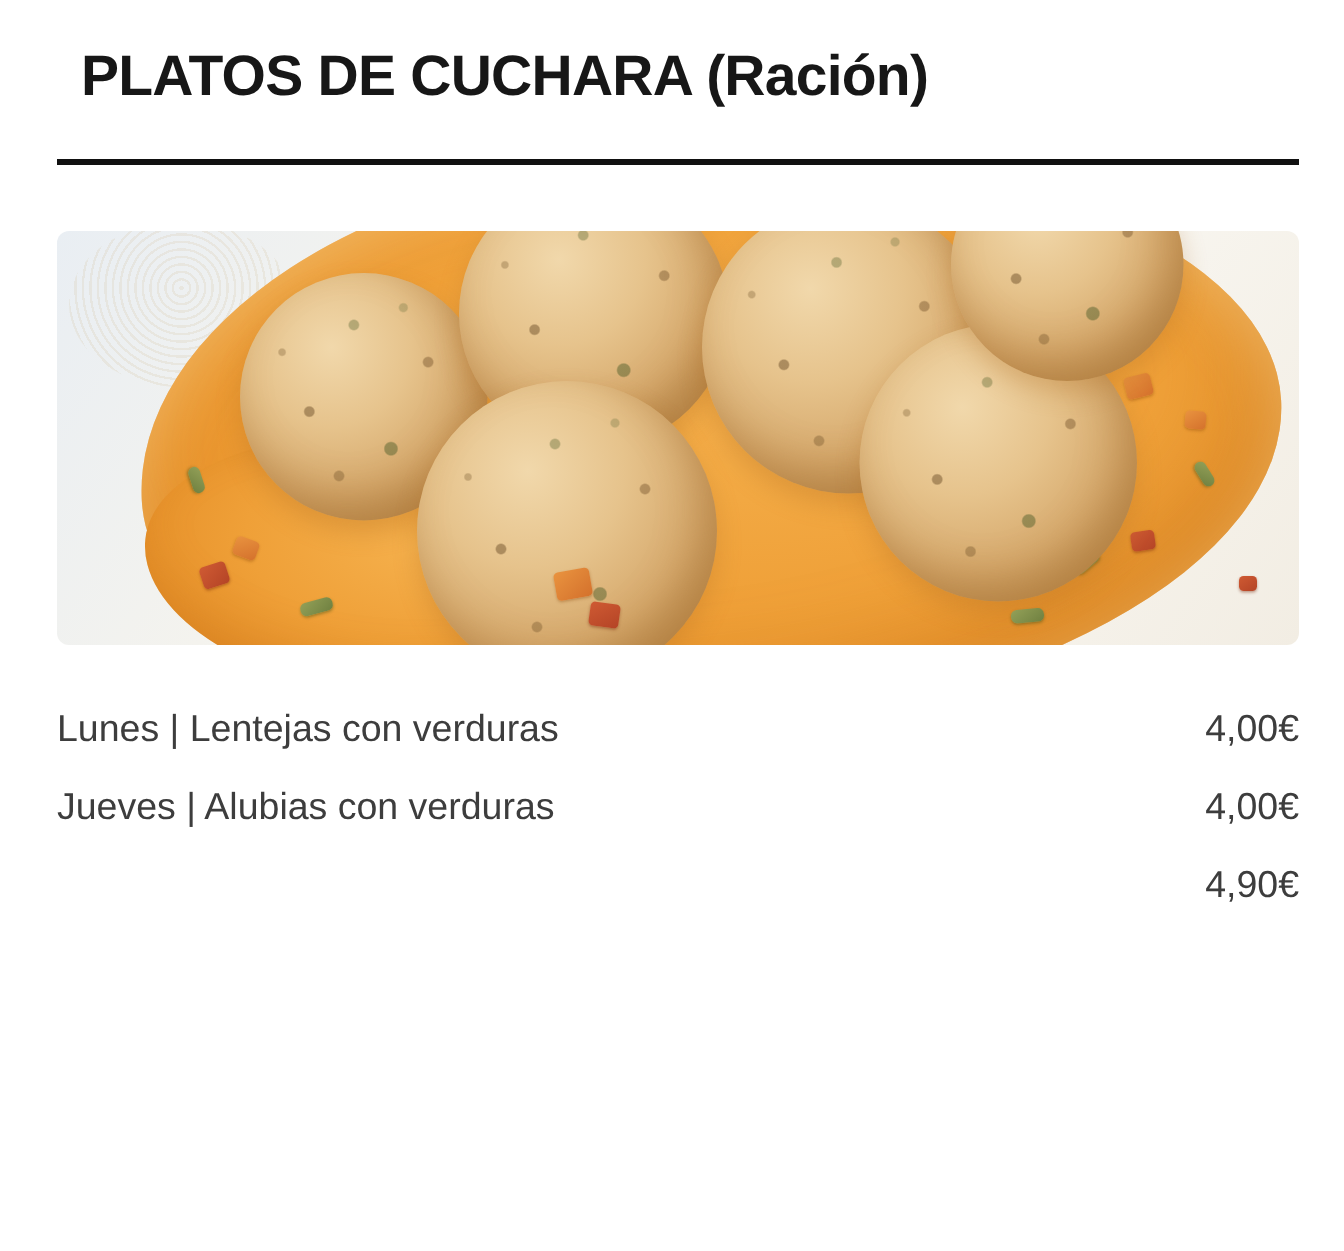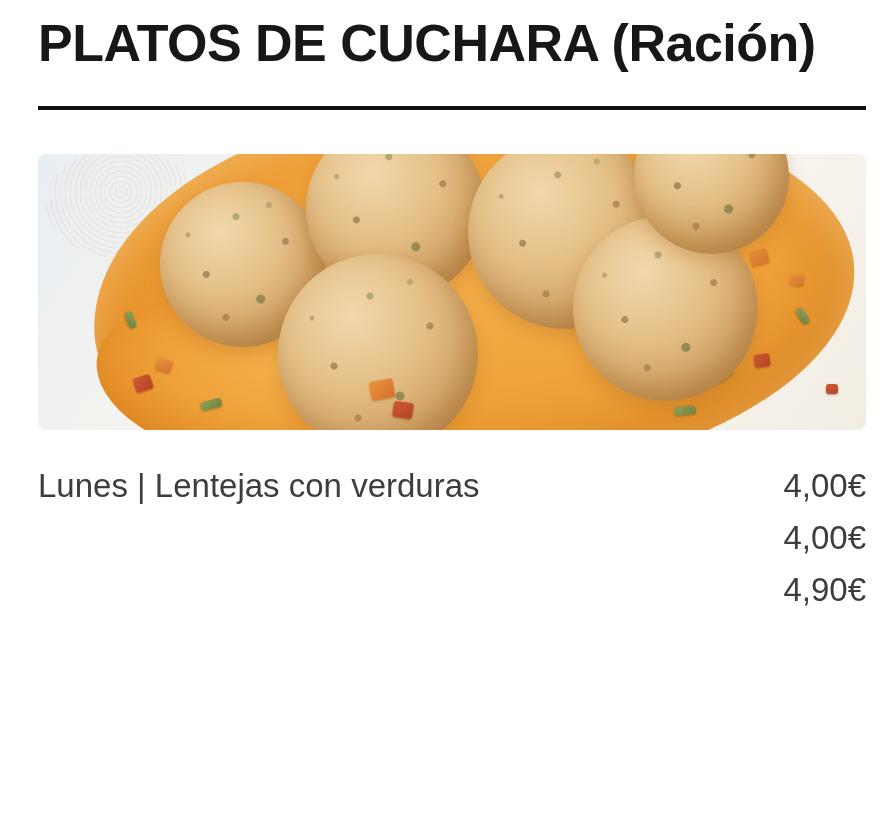--- a/index.html
+++ b/index.html
@@ -5,22 +5,22 @@
   html,body{margin:0;padding:0;background:#ffffff;}
   body{
     width:896px;height:834px;overflow:hidden;
     font-family:"Liberation Sans","DejaVu Sans",sans-serif;
     color:#3d3d3d;
   }
   .page{padding:0 30px 0 38px;}
 
   
   h1{
-    margin:0;padding-top:13px;
-    font-size:52px;line-height:1.18;font-weight:700;
+    margin:16px;padding-top:13px;
+    font-size:38px;line-height:1.18;font-weight:700;
     letter-spacing:-0.5px;color:#171717;
   }
   .rule{
     margin-top:32px;height:4px;width:828px;background:#111;
   }
 
   
   .photo{
     position:relative;margin-top:44px;
     width:828px;height:276px;border-radius:8px;overflow:hidden;
@@ -67,21 +67,21 @@
   .dice{position:absolute;z-index:2;border-radius:3px;}
   .dc{background:linear-gradient(145deg,#e9933f,#d4712c);box-shadow:0 1px 2px rgba(140,70,10,.4);}
   .dr{background:linear-gradient(145deg,#cf5a33,#b44426);box-shadow:0 1px 2px rgba(120,40,10,.45);}
   .dg{background:linear-gradient(145deg,#93a058,#6f8040);box-shadow:0 1px 2px rgba(60,80,20,.45);border-radius:4px;}
   .front{z-index:4;}
 
   
   .menu{margin-top:30px;width:828px;}
   .row{
     display:flex;align-items:flex-start;justify-content:space-between;
-    font-size:33px;line-height:52px;font-weight:300;color:#3d3d3d;
+    font-size:25px;line-height:52px;font-weight:300;color:#3d3d3d;
   }
   .dish{max-width:500px;}
   .price{margin-left:auto;white-space:nowrap;text-align:center;color:#3d3d3d;}
   .medal{display:inline-block;margin-left:10px;vertical-align:-9px;line-height:0;}
 </style>
 </head>
 <body>
 
 <div class="page">
 
@@ -127,20 +127,23 @@
   <div class="row">
     <div class="dish">
       <span class="dish-text">Lunes | Lentejas con verduras</span>
     </div>
     <div class="price">4,00€</div>
   </div>
 
 
 
   <div class="row">
+    <div class="dish">
+      <span class="dish-text">Jueves | Alubias con verduras</span>
+    </div>
     <div class="price">4,00€</div>
   </div>
 
   <div class="row">
     <div class="price">4,90€</div>
   </div>
 
 </div>
 </div>
 

